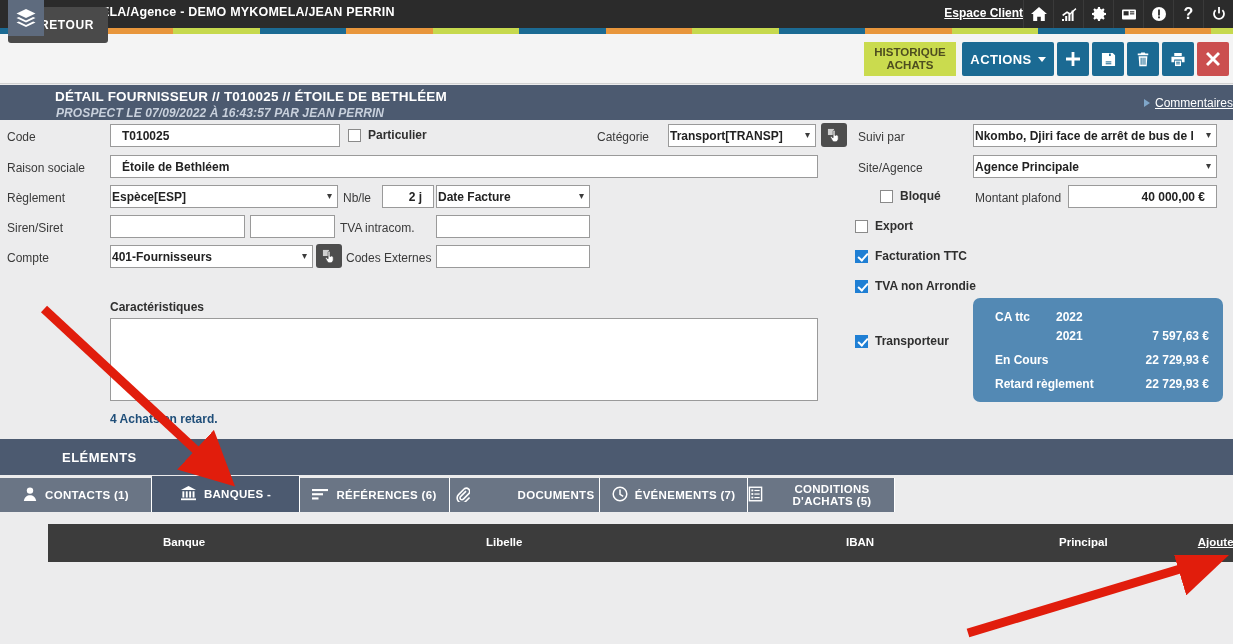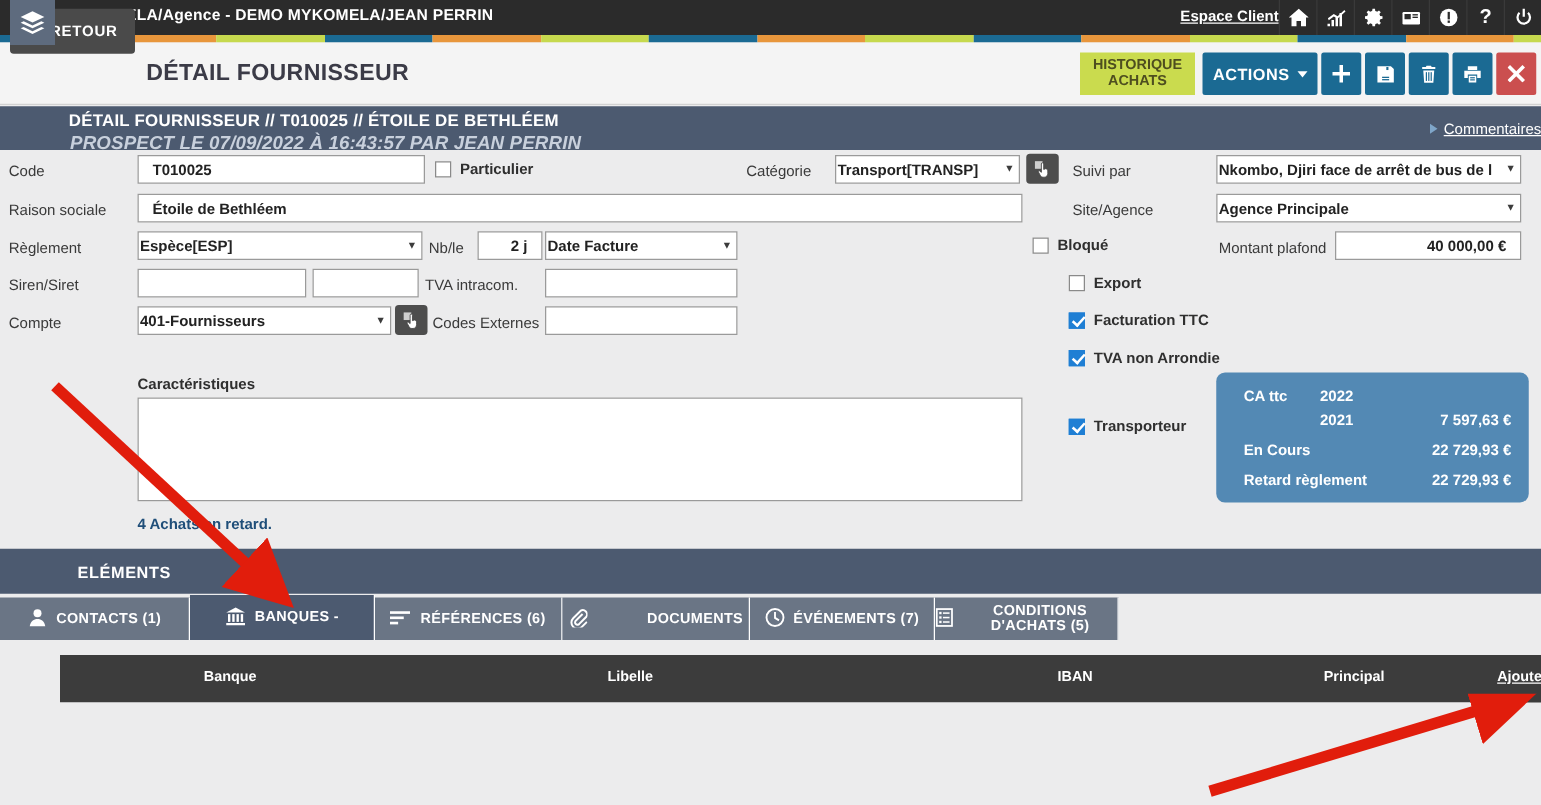--- a/index.html
+++ b/index.html
@@ -76,21 +76,21 @@
   }
   .rechdr-icon {
     position:absolute; left:8px; top:0px; width:36px; height:35px;
     background:#5d87ad; display:flex; align-items:center; justify-content:center;
   }
   .rechdr-t1 {
     position:absolute; left:55px; top:89px; font-size:13.5px; font-weight:bold;
     color:#ffffff; letter-spacing:.2px;
   }
   .rechdr-t2 {
-    position:absolute; left:56px; top:106px; font-size:15px; font-style:italic;
+    position:absolute; left:56px; top:106px; font-size:12px; font-style:italic;
     font-weight:bold; color:#c8d0dc; letter-spacing:.1px;
   }
   .commentaires {
     position:absolute; right:0px; top:96px; font-size:12px; color:#ffffff;
     text-decoration:underline; cursor:pointer; display:flex; align-items:center; gap:5px;
   }
   .tri-r { width:0;height:0;border-top:4px solid transparent;border-bottom:4px solid transparent;border-left:6px solid #7fa6c9; }
 
   
   .form { position:absolute; left:0; top:120px; width:1233px; height:314px; background:#ececed; }
@@ -235,21 +235,20 @@
 
   <div class="acthdr"></div>
   <div class="btn-retour">
     <span>
       <svg width="15" height="12" viewBox="0 0 15 12">
           <path fill="#fff" d="M5.6 0.6 0 6l5.6 5.4V8.2h9V3.8h-9z"></path>
         </svg>
     </span>
     <span>RETOUR</span>
   </div>
-  <div class="page-title">DÉTAIL FOURNISSEUR</div>
 
   <div class="hist-achats">
     <span>HISTORIQUE</span>
     <span>ACHATS</span>
   </div>
 
   <div class="act-btns">
     <div class="act-btn act-actions">
       <span>ACTIONS</span>
       <span class="caret"></span>
@@ -352,21 +351,21 @@
       <span class="selarrow">▾</span>
     </div>
     <div class="lbl" style="left:343px; top:71px;">Nb/le</div>
     <input class="fld num" style="left: 382px; top: 65px; width: 52px; height: 23px;" value="2 j">
     <div class="selwrap" style="left:436px; top:65px; width:154px; height:23px;">
       <select class="fld">
         <option>Date Facture</option>
       </select>
       <span class="selarrow">▾</span>
     </div>
-    <div class="chkrow" style="left:826px; top:69px;">
+    <div class="chkrow" style="left:880px; top:69px;">
       <span class="cbox"></span>
       <span>Bloqué</span>
     </div>
     <div class="lbl" style="left:975px; top:71px;">Montant plafond</div>
     <input class="fld num" style="left: 1068px; top: 65px; width: 149px; height: 23px;" value="40 000,00 €">
 
     <div class="lbl" style="left:7px; top:101px;">Siren/Siret</div>
     <input class="fld" style="left: 110px; top: 95px; width: 135px; height: 23px;" value="">
     <input class="fld" style="left: 250px; top: 95px; width: 85px; height: 23px;" value="">
     <div class="lbl" style="left:340px; top:101px;">TVA intracom.</div>

